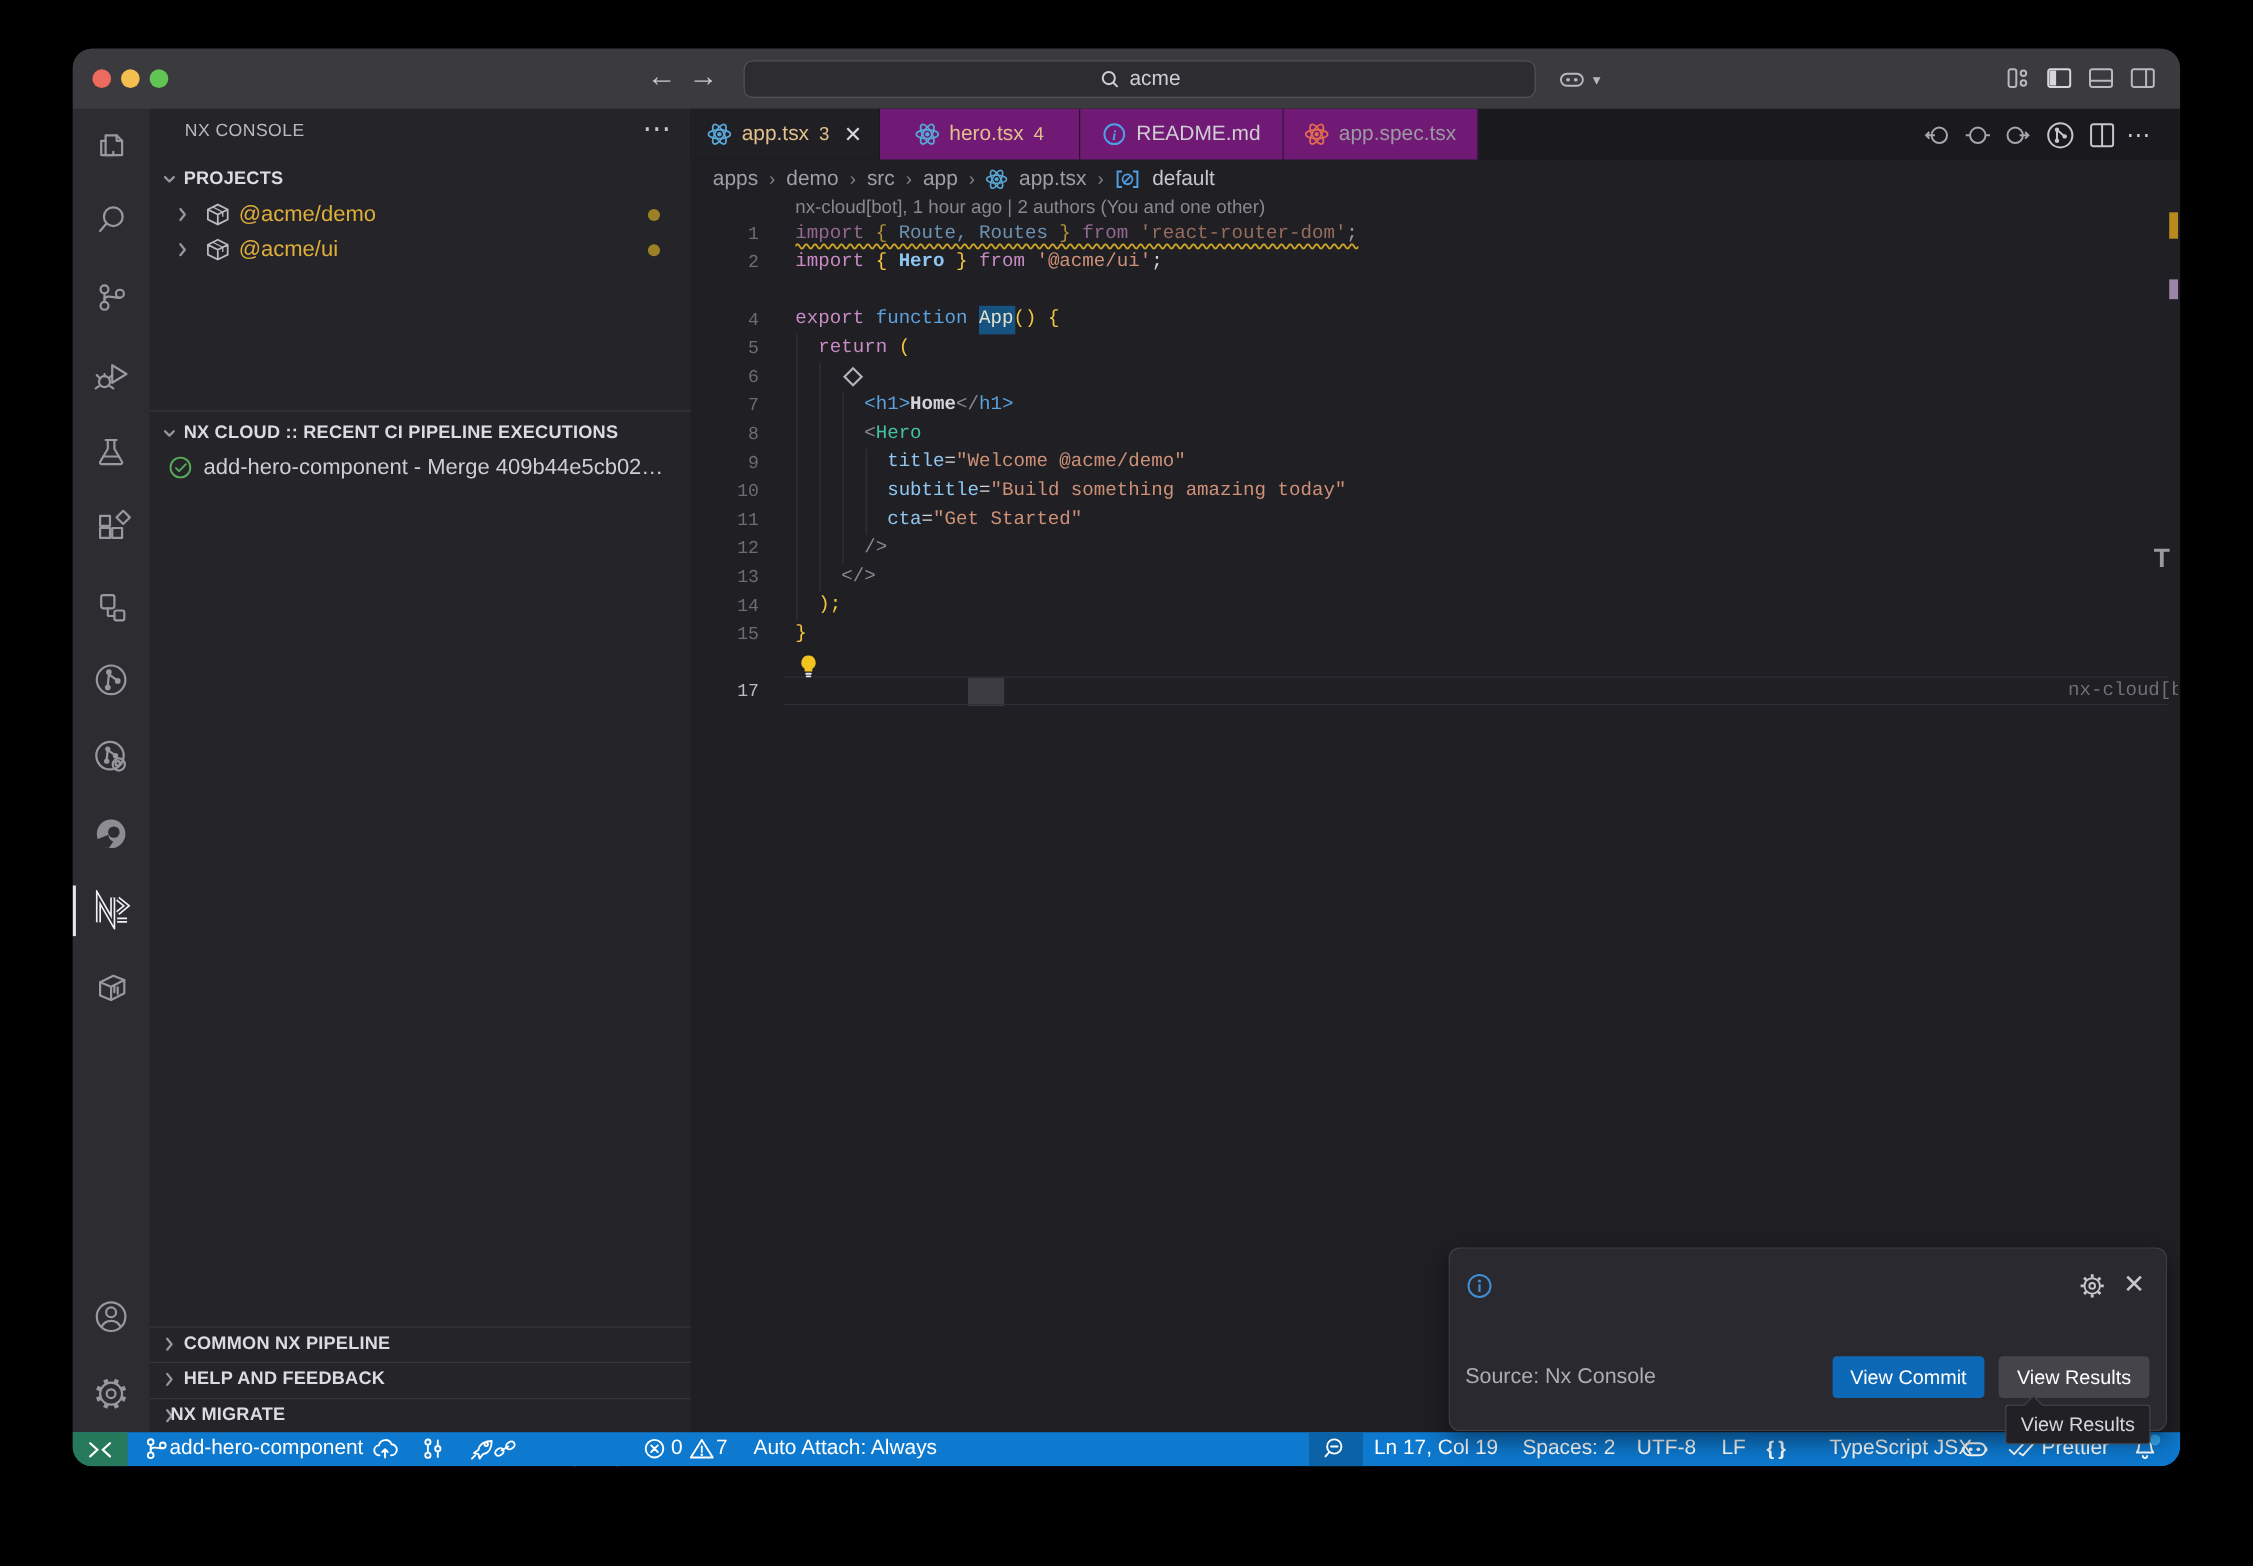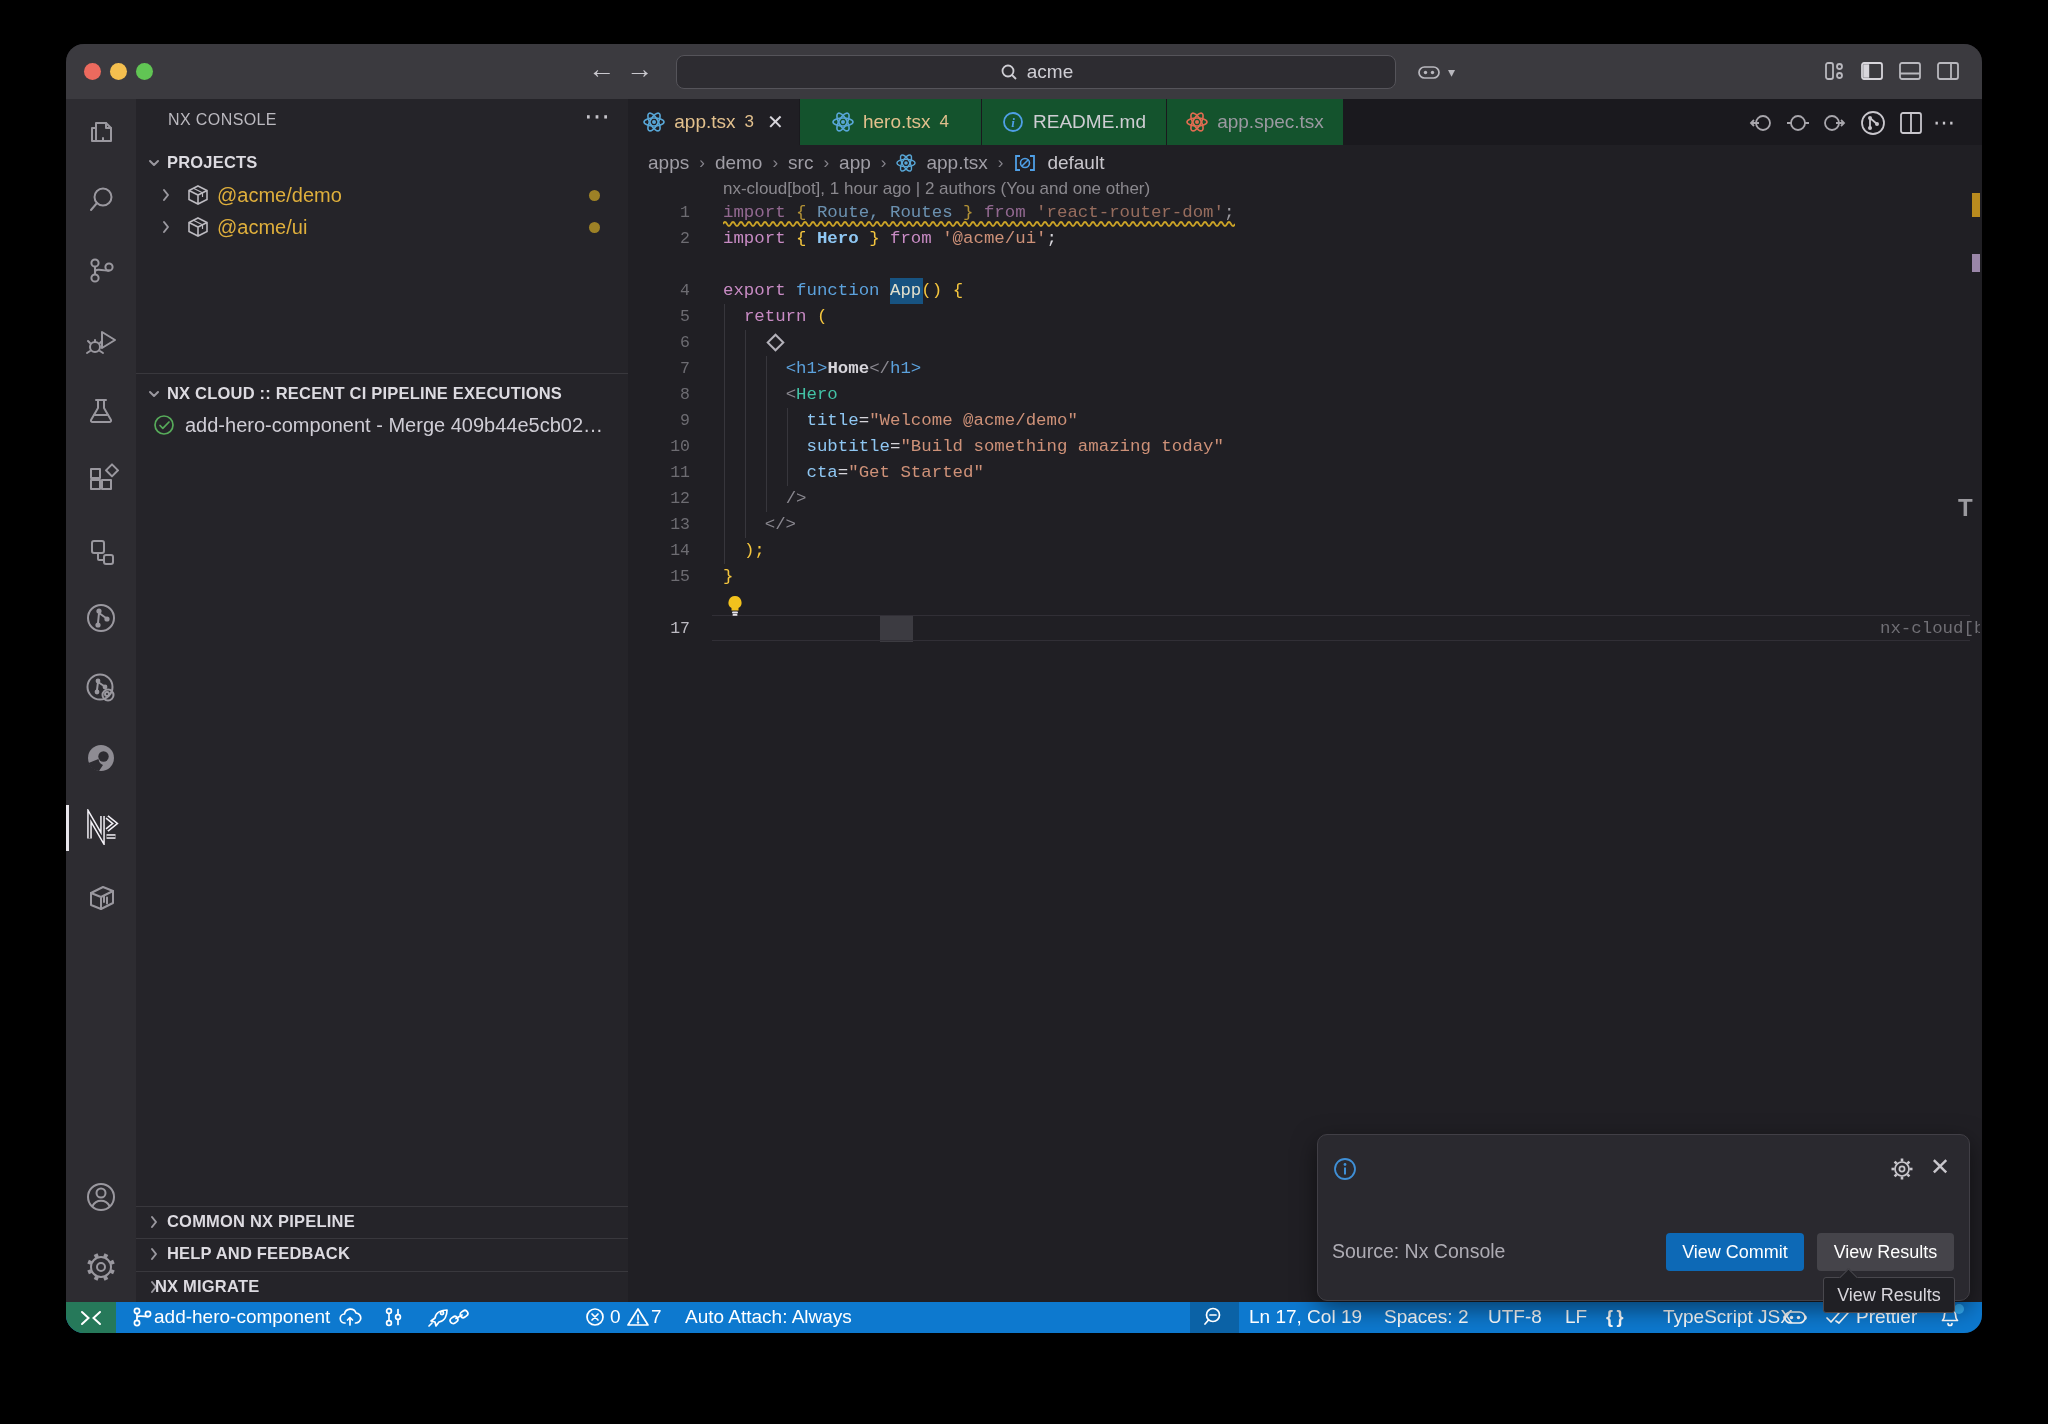--- a/index.html
+++ b/index.html
@@ -14,21 +14,21 @@
 #actbar{position:absolute;left:0;top:55px;width:70px;height:1203px;background:#2d2c31;}
 .aicon{position:absolute;left:17px;width:36px;height:36px;}
 .aicon svg{width:36px;height:36px;}
 
 #sidebar{position:absolute;left:70px;top:55px;width:492px;height:1203px;background:#252429;color:#c8c6cc;}
 .sbhead{font-weight:bold;color:#dddbe1;font-size:16.5px;letter-spacing:.2px;}
 .sep{position:absolute;left:0;width:492px;height:1px;background:#39383d;}
 
 #editor{position:absolute;left:562px;top:55px;width:1354px;height:1203px;background:#201f24;}
 #tabbar{position:absolute;left:0;top:0;width:1354px;height:46px;background:#1a191e;display:flex;}
-.tab{height:46px;display:flex;align-items:center;justify-content:center;gap:9px;flex:none;background:#14532d;border-right:1px solid #1a191e;font-size:19px;color:#9b99a1;}
+.tab{height:46px;display:flex;align-items:center;justify-content:center;gap:9px;flex:none;background:#701a75;border-right:1px solid #1a191e;font-size:19px;color:#9b99a1;}
 .tab.active{background:#201f24;}
 .tab .mod{color:#e2c08d;}
 #breadcrumbs{position:absolute;left:20px;top:46px;height:36px;display:flex;align-items:center;gap:10px;font-size:19px;color:#a09ea6;}
 .bsep{color:#86848c;font-size:17px;}
 #code{position:absolute;left:0;top:82px;width:1354px;height:1121px;font-family:"Liberation Mono",monospace;font-size:17.4px;white-space:pre;}
 .ln{position:absolute;width:62px;text-align:right;color:#6d6c72;font-size:16.5px;line-height:26px;height:26px;}
 .cl{position:absolute;left:95px;line-height:26px;height:26px;}
 .guide{position:absolute;width:1px;background:#37363c;}
 .pink{color:#c88bc4;}.blu{color:#5ca2dd;}.lb{color:#8fc7f3;}.gold{color:#f5c63e;}
 .orn{color:#ce9178;}.teal{color:#43c3a6;}.wht{color:#d6d4da;}.gry{color:#8a8890;}

